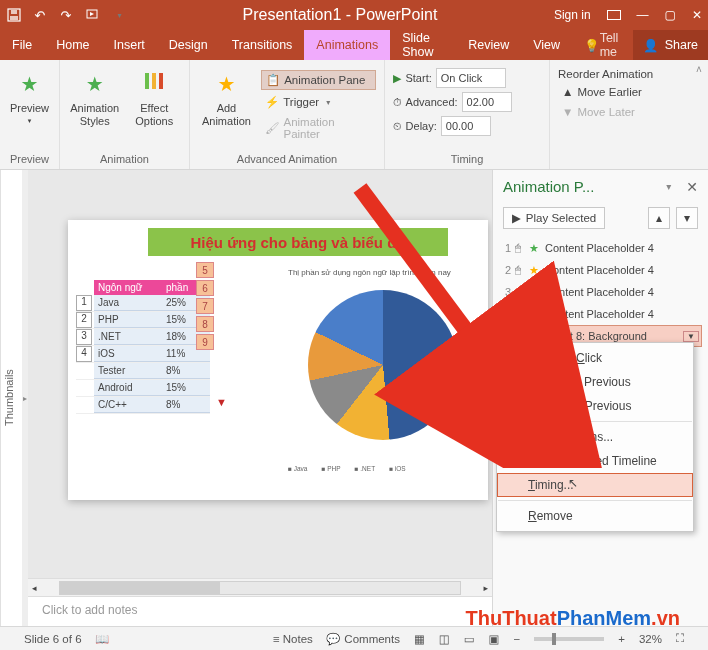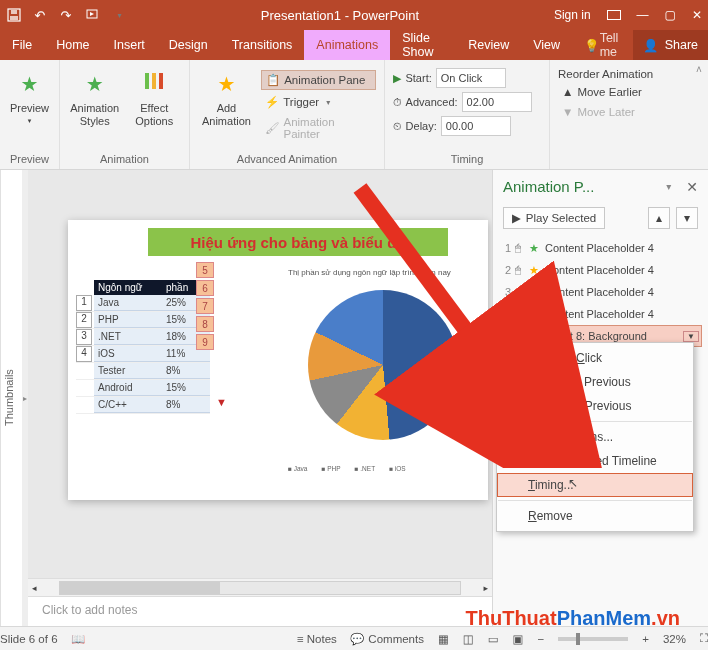--- a/index.html
+++ b/index.html
@@ -1,44 +1,44 @@
 <!DOCTYPE html>
 <html><head>
 <meta charset="utf-8">
 <style>
   * { box-sizing: border-box; margin: 0; padding: 0; font-family: "Segoe UI", Arial, sans-serif; }
   body { width: 708px; height: 650px; background: #fff; overflow: hidden; font-size: 12px; color: #444; position: relative; }
   .titlebar { height: 30px; background: #b7472a; color: #fff; display: flex; align-items: center; padding: 0 6px; }
   .titlebar .qat { display: flex; gap: 10px; align-items: center; }
   .titlebar .qat .ic { width: 16px; height: 16px; display:flex; align-items:center; justify-content:center; }
-  .titlebar .title { flex:1; text-align:center; font-size: 13px; }
+  .titlebar .title { flex:1; text-align:center; font-size: 16px; }
   .titlebar .winctl { display:flex; gap:16px; align-items:center; }
   .menubar { height: 30px; background: #b7472a; display:flex; align-items:stretch; color:#fff; font-size: 12.5px; }
   .menubar .tab { padding: 0 12px; display:flex; align-items:center; cursor:pointer; }
   .menubar .tab.active { background: #f0abfc; color:#b7472a; }
   .menubar .spacer { flex:1; }
   .menubar .share { background:#9e3a21; padding:0 10px; display:flex; align-items:center; gap:6px;}
   .ribbon { height: 110px; background:#f3f3f3; border-bottom:1px solid #d6d6d6; display:flex; }
   .group { border-right:1px solid #e0e0e0; padding: 4px 8px 2px 8px; display:flex; flex-direction:column; }
   .group .body { flex:1; display:flex; align-items:flex-start; gap:6px; padding-top:4px;}
   .group .glabel { text-align:center; font-size:11px; color:#666; padding:2px 0; }
   .bigbtn { display:flex; flex-direction:column; align-items:center; width:58px; gap:2px; font-size:11px; line-height:1.15; text-align:center; cursor:pointer;}
   .bigbtn .ic { width:32px; height:32px; display:flex; align-items:center; justify-content:center; font-size:20px; color:#8b8b8b;}
   .smbtn { font-size:11.5px; color:#444; padding:2px 4px; cursor:pointer; display:flex; align-items:center; gap:4px;}
   .smbtn.dis { color:#b0b0b0; }
-  .spin { width:70px; height:20px; border:1px solid #ccc; background:#fff; font-size:11px; display:flex; align-items:center; padding:0 4px; }
+  .spin { width:50px; height:20px; border:1px solid #ccc; background:#fff; font-size:11px; display:flex; align-items:center; padding:0 4px; }
   .workspace { display:flex; height: calc(650px - 30px - 30px - 110px - 24px); position:relative; }
   .thumbs { width: 22px; border-right:1px solid #e0e0e0; background:#fff; writing-mode: vertical-rl; transform: rotate(180deg); font-size:11px; color:#666; padding:8px 2px; text-align:center;}
   .content { flex:1; background:#e8e8e8; display:flex; flex-direction:column; position:relative;}
   .slidearea { flex:1; position:relative; overflow:hidden; }
   .slide { position:absolute; left:40px; top:50px; width:420px; height:280px; background:#fff; box-shadow:0 2px 8px rgba(0,0,0,.25);}
   .slide .titlebox { position:absolute; left:80px; top:8px; width:300px; height:28px; background:#8bc34a; color:#d32f2f; font-weight:bold; font-size:15px; display:flex; align-items:center; justify-content:center; }
   .slide .charttitle { position:absolute; left:220px; top:48px; font-size:8px; color:#555;}
   .tablewrap { position:absolute; left:8px; top:60px; font-size:10px; }
-  .tablehdr { background:#0f172a; color:#fff; display:flex; }
+  .tablehdr { background:#ec4899; color:#fff; display:flex; }
   .tablehdr div:first-child{ width:68px; padding:2px 4px;}
   .tablehdr div:last-child{ width:48px; padding:2px 4px;}
   .trow { display:flex; border-bottom:1px solid #eee;}
   .trow .idx { width:16px; border:1px solid #aaa; background:#fff; text-align:center; margin-right:2px;}
   .trow .c1 { width:68px; background:#e6eef7; padding:2px 4px; border-bottom:1px solid #c6d4e6;}
   .trow .c2 { width:48px; background:#e6eef7; padding:2px 4px; border-bottom:1px solid #c6d4e6; position:relative;}
   .nbox { position:absolute; width:18px;height:16px; border:1px solid #d88; background:#f7c097; color:#a44; font-size:10px; display:flex;align-items:center;justify-content:center; }
   .pie { position:absolute; left:240px; top:70px; width:150px; height:150px; border-radius:50%;
     background: conic-gradient(#315a98 0deg 175deg, #f2b233 175deg 218deg, #8a8a8a 218deg 258deg, #e89a3c 258deg 296deg, #4a7ec9 296deg 360deg); }
   .legend { position:absolute; left:220px; top:245px; font-size:6.5px; color:#666; display:flex; gap:14px;}
@@ -56,21 +56,21 @@
   .aitem { display:flex; align-items:center; gap:4px; font-size:11px; padding:2px; height:22px; cursor:pointer;}
   .aitem .num { width:10px; text-align:right; color:#888;}
   .aitem .mouse { width:10px; font-size:10px;}
   .aitem .star { width:12px; }
   .aitem.sel { background:#f7cfc4; border:1px solid #d89078;}
   .ctxmenu { position:absolute; left:496px; top:342px; width:198px; background:#fdfdfd; border:1px solid #c9c9c9; box-shadow:2px 2px 6px rgba(0,0,0,.25); padding:3px 0; z-index:50;}
   .ctxmenu .mi { padding:4px 10px 4px 30px; font-size:12px; cursor:pointer; position:relative; border:1px solid transparent;}
   .ctxmenu .mi u { text-decoration: underline; }
   .ctxmenu .mi.hl { background:#fadad1; border:1px solid #d7623b;}
   .ctxmenu .sep { height:1px; background:#e0e0e0; margin:3px 1px;}
-  .statusbar { height:24px; background:#f3f3f3; border-top:1px solid #d8d8d8; display:flex; align-items:center; font-size:11.5px; color:#555; padding:0 0; gap:14px;}
+  .statusbar { height:24px; background:#f3f3f3; border-top:1px solid #d8d8d8; display:flex; align-items:center; font-size:11.5px; color:#555; padding:0 24px; gap:14px;}
   .statusbar .sp { flex:1;}
   .arrow { position:absolute; left:350px; top:178px; z-index:60; pointer-events:none;}
   .watermark { position:absolute; right:28px; bottom:20px; font-size:20px; font-weight:bold; z-index:80;}
   .watermark .a{color:#e63a1e;} .watermark .b{color:#1a6acc;}
   svg { display:block; }
   .caret::after{content:"▾"; font-size:8px; margin-left:3px; color:#777;}
 </style>
 </head>
 <body>
 

